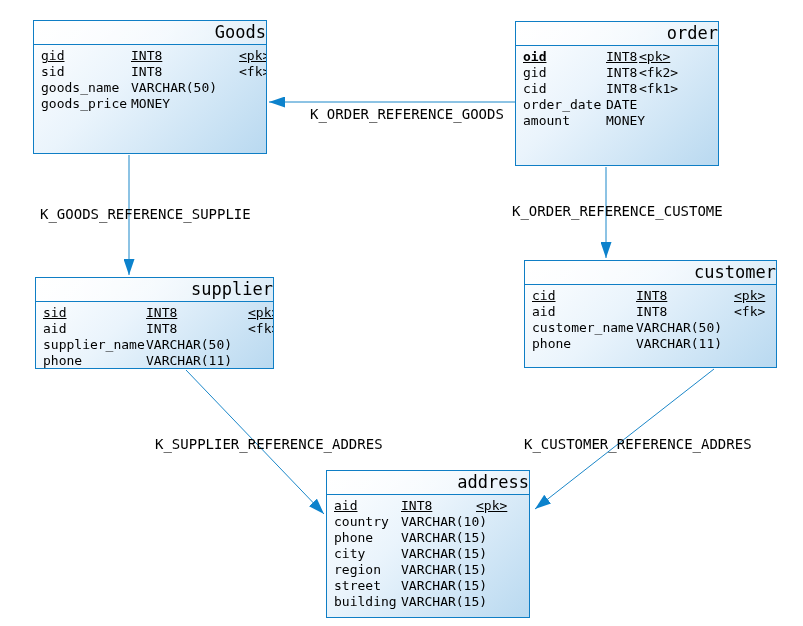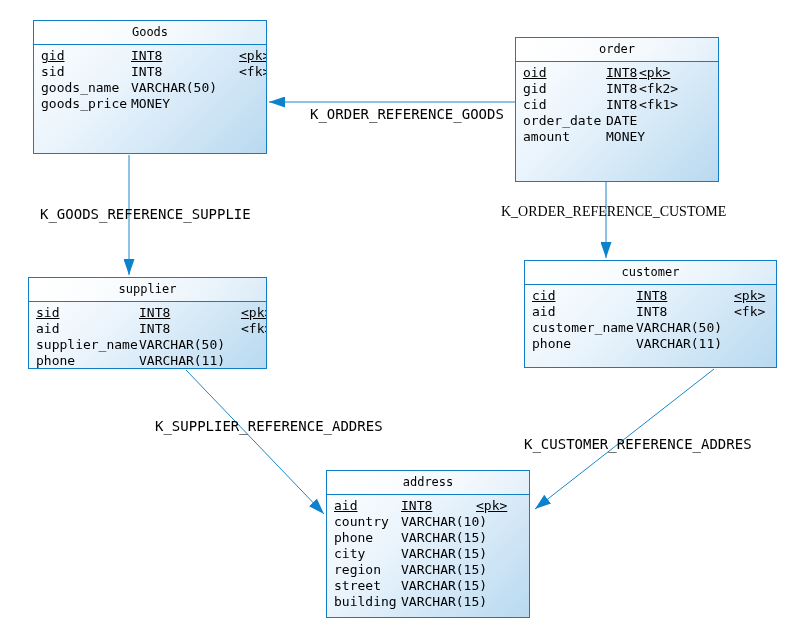--- a/index.html
+++ b/index.html
@@ -7,21 +7,21 @@
     position:relative;width:803px;height:626px;background:#ffffff;overflow:hidden;
     font-family:"DejaVu Sans Mono","Liberation Mono",monospace;color:var(--text,#000);
   }
   #rel-svg{position:absolute;left:0;top:0;width:803px;height:626px;}
   .entity{
     position:absolute;box-sizing:border-box;
     border:1px solid var(--border,#0f7ec5);
     background:linear-gradient(135deg,#ffffff 0%,#eaf4fc 40%,var(--fill-blue,#b9d9f0) 100%);
   }
   .entity-header{
-    height:23px;line-height:23px;text-align:center;font-size:12px;
+    height:23px;line-height:23px;text-align:right;font-size:17px;
     border-bottom:1px solid var(--border,#0f7ec5);
     background:linear-gradient(to right,rgba(255,255,255,.80),rgba(255,255,255,.30));
     white-space:nowrap;overflow:hidden;
   }
   .entity-body{padding-top:3px;overflow:hidden;}
   .attr-row{display:flex;height:16px;line-height:16px;font-size:13px;white-space:nowrap;padding-left:7px;}
   .attr-name,.attr-type{flex:none;overflow:visible;}
   .attr-key{flex:none;}
   .attr-row.pk span{text-decoration:underline;}
   .rel-label{
@@ -63,25 +63,25 @@
             <span class="attr-type" style="width: 108px;">VARCHAR(50)</span>
             <span class="attr-key"></span>
           </div>
           <div class="attr-row">
             <span class="attr-name" style="width: 90px;">goods_price</span>
             <span class="attr-type" style="width: 108px;">MONEY</span>
             <span class="attr-key"></span>
           </div>
         </div>
       </div>
-      <div class="entity" style="left: 515px; top: 21px; width: 204px; height: 145px; margin-top: 16px;">
+      <div class="entity" style="left: 515px; top: 21px; width: 204px; height: 145px;">
         <div class="entity-header">order</div>
         <div class="entity-body">
           <div class="attr-row pk">
-            <span class="attr-name" style="width: 83px;">oid</span>
+            <span class="attr-name" style="width: 83px; font-weight: bold;">oid</span>
             <span class="attr-type" style="width: 33px;">INT8</span>
             <span class="attr-key">&lt;pk&gt;</span>
           </div>
           <div class="attr-row">
             <span class="attr-name" style="width: 83px;">gid</span>
             <span class="attr-type" style="width: 33px;">INT8</span>
             <span class="attr-key">&lt;fk2&gt;</span>
           </div>
           <div class="attr-row">
             <span class="attr-name" style="width: 83px;">cid</span>
@@ -93,21 +93,21 @@
             <span class="attr-type" style="width: 33px;">DATE</span>
             <span class="attr-key"></span>
           </div>
           <div class="attr-row">
             <span class="attr-name" style="width: 83px;">amount</span>
             <span class="attr-type" style="width: 33px;">MONEY</span>
             <span class="attr-key"></span>
           </div>
         </div>
       </div>
-      <div class="entity" style="left: 28px; top: 277px; width: 239px; height: 92px;">
+      <div class="entity" style="left: 35px; top: 277px; width: 239px; height: 92px;">
         <div class="entity-header">supplier</div>
         <div class="entity-body">
           <div class="attr-row pk">
             <span class="attr-name" style="width: 103px;">sid</span>
             <span class="attr-type" style="width: 102px;">INT8</span>
             <span class="attr-key">&lt;pk&gt;</span>
           </div>
           <div class="attr-row">
             <span class="attr-name" style="width: 103px;">aid</span>
             <span class="attr-type" style="width: 102px;">INT8</span>
@@ -187,17 +187,17 @@
             <span class="attr-name" style="width: 67px;">building</span>
             <span class="attr-type" style="width: 75px;">VARCHAR(15)</span>
             <span class="attr-key"></span>
           </div>
         </div>
       </div>
     </div>
   <div id="labels">
       <div class="rel-label" style="left: 298px; top: 107px;">K_ORDER_REFERENCE_GOODS</div>
       <div class="rel-label" style="left: 28px; top: 207px;">K_GOODS_REFERENCE_SUPPLIE</div>
-      <div class="rel-label" style="left: 489px; top: 204px; font-family: Liberation Serif, serif;">K_ORDER_REFERENCE_CUSTOME</div>
-      <div class="rel-label" style="left: 143px; top: 419px;">K_SUPPLIER_REFERENCE_ADDRES</div>
+      <div class="rel-label" style="left: 500px; top: 204px;">K_ORDER_REFERENCE_CUSTOME</div>
+      <div class="rel-label" style="left: 143px; top: 437px;">K_SUPPLIER_REFERENCE_ADDRES</div>
       <div class="rel-label" style="left: 512px; top: 437px;">K_CUSTOMER_REFERENCE_ADDRES</div>
     </div>
 </div>
 
 </body></html>

